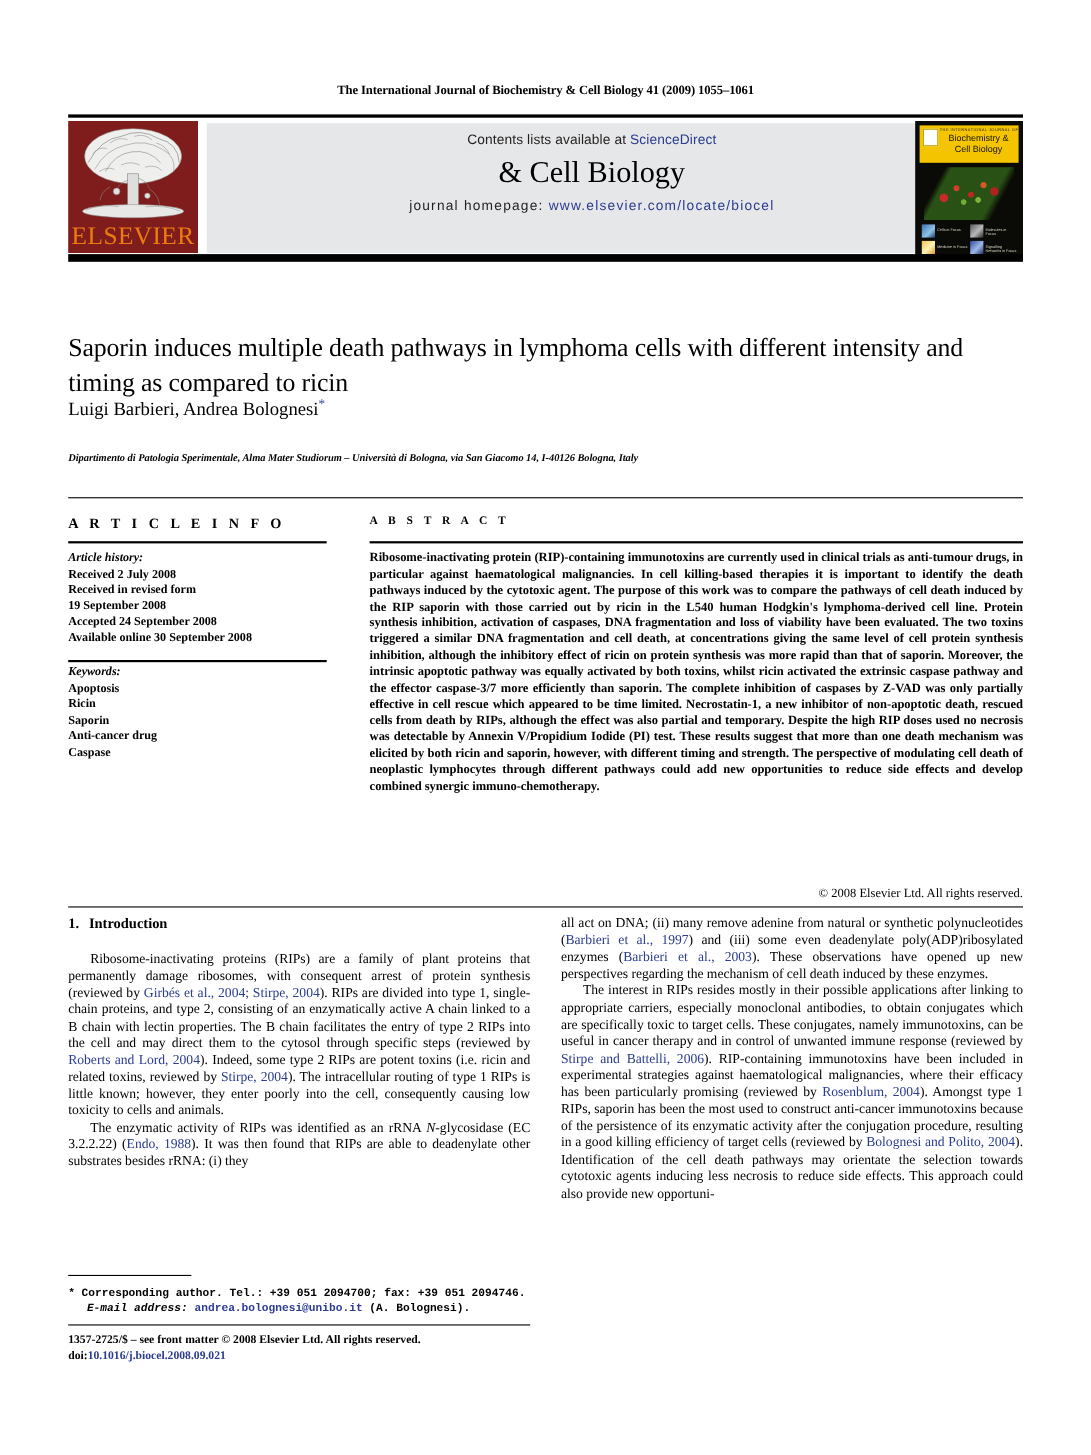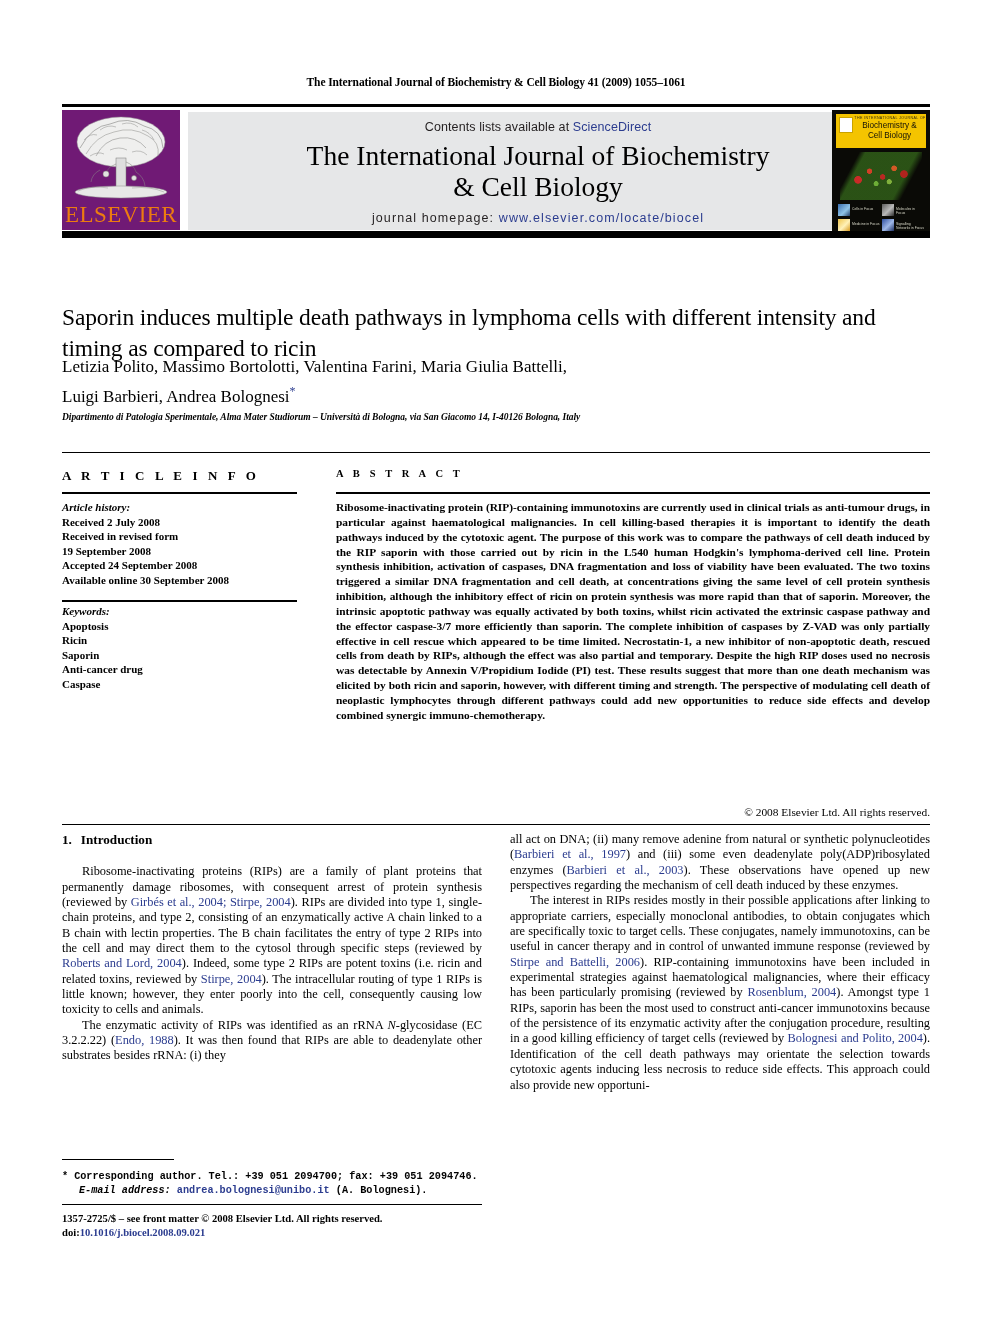--- a/index.html
+++ b/index.html
@@ -55,21 +55,21 @@
     width: 868px;
     height: 7px;
     background: #000;
   }
   .elsevier-box {
     position: absolute;
     left: 0;
     top: 6px;
     width: 118px;
     height: 120px;
-    background: #701a75;
+    background: #7f1d1d;
   }
   .tree-wrap {
     position: absolute;
     left: 8px; top: 2px;
     width: 102px; height: 88px;
   }
   .elsevier-word {
     position: absolute;
     left: 0; top: 92px;
     width: 118px;
@@ -453,21 +453,20 @@
         </svg>
       </div>
       <div class="elsevier-word">ELSEVIER</div>
     </div>
 
     <div class="banner">
       <div class="contents-line">
         <span>Contents lists available at </span><span class="sd">ScienceDirect</span>
       </div>
       <div class="journal-name">
-        <div>The International Journal of Biochemistry</div>
         <div>&amp; Cell Biology</div>
       </div>
       <div class="homepage-line">
         <span>journal homepage: </span><span class="url">www.elsevier.com/locate/biocel</span>
       </div>
     </div>
 
     <div class="cover">
       <div class="cov-top"></div>
       <div class="cov-logo"></div>
@@ -491,21 +490,20 @@
         <div class="thlabel" style="left:58px;">Signalling Networks in Focus</div>
       </div>
     </div>
 
     <div class="rule-bottom"></div>
   </div>
 
   <h1 class="article-title">Saporin induces multiple death pathways in lymphoma cells with different intensity and timing as compared to ricin</h1>
 
   <div class="authors">
-    <div>Letizia Polito, Massimo Bortolotti, Valentina Farini, Maria Giulia Battelli,</div>
     <div><span>Luigi Barbieri, Andrea Bolognesi</span><span class="star">*</span></div>
   </div>
 
   <div class="affiliation">Dipartimento di Patologia Sperimentale, Alma Mater Studiorum – Università di Bologna, via San Giacomo 14, I-40126 Bologna, Italy</div>
 
   <div class="sec-rule-top"></div>
   <div class="hdr-info">A R T I C L E    I N F O</div>
   <div class="hdr-abstract">A B S T R A C T</div>
   <div class="rule-info"></div>
   <div class="rule-abs"></div>

